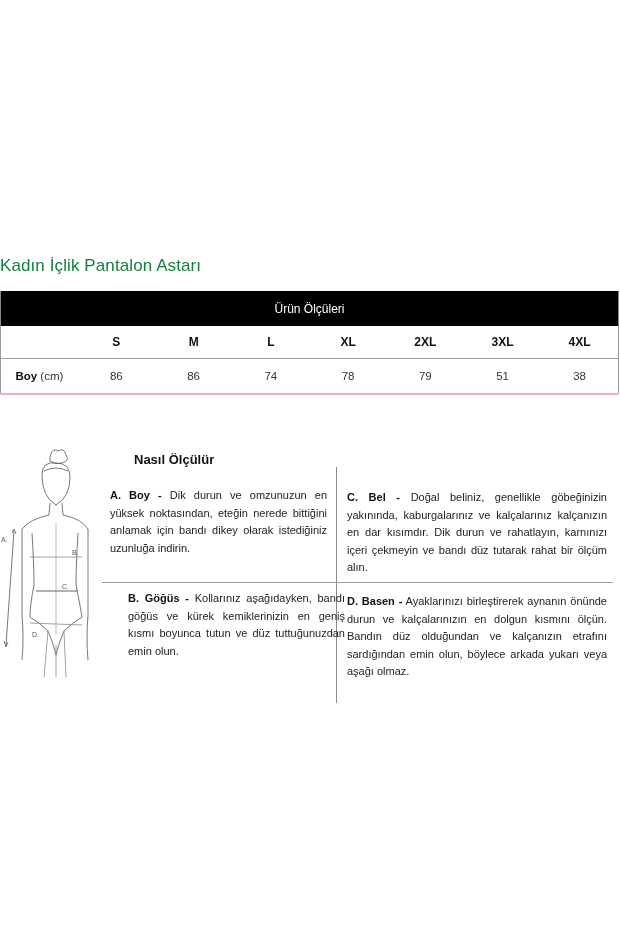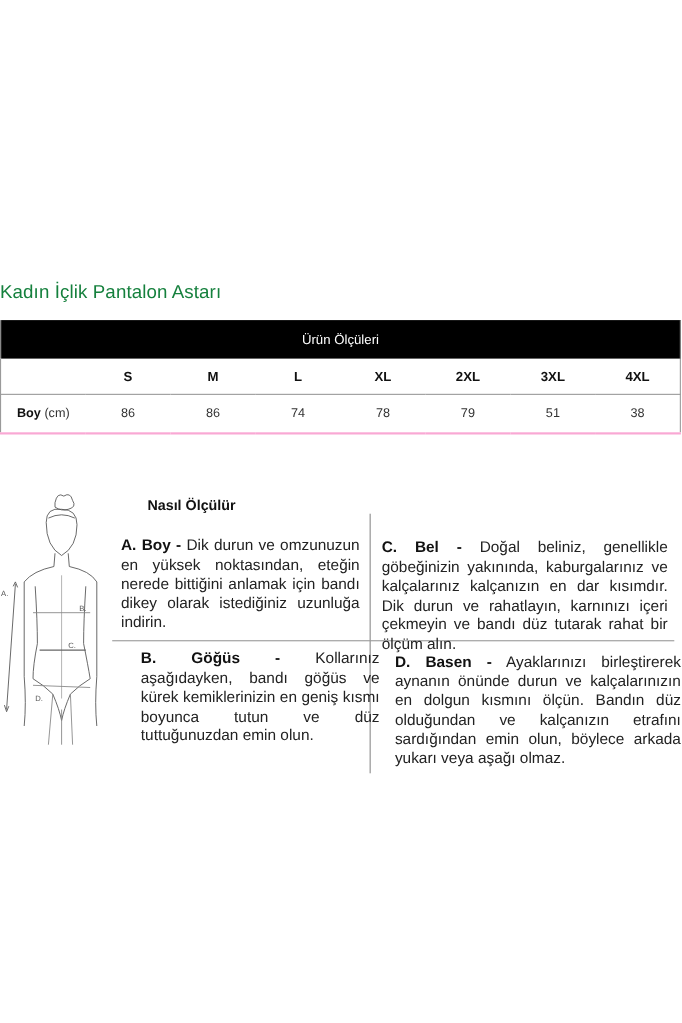--- a/index.html
+++ b/index.html
@@ -17,26 +17,26 @@
     .row td { height: 34px; color: #333; font-size: 11.5px; border-bottom: 2px solid #f9a8d4; }
     .size-table tr td:first-child { border-left: 1px solid #9a9a9a; }
     .size-table tr td:last-child { border-right: 1px solid #9a9a9a; }
     .rowlabel b { font-weight: bold; color: #111; }
     .rowlabel span.unit { font-weight: normal; color: #333; }
 
     .figure { position: absolute; left: 0; top: 445px; width: 110px; height: 235px; }
     .howto-title { position: absolute; left: 110px; top: 452px; font-size: 13px; font-weight: bold; color: #111; margin-left: 24px; }
     .vline { position: absolute; left: 336px; top: 467px; width: 1px; height: 236px; background: #8a8a8a; }
     .hline { position: absolute; left: 102px; top: 582px; width: 511px; height: 1px; background: #9a9a9a; }
-    .para { position: absolute; font-size: 14px; line-height: 17.5px; text-align: justify; color: #222; }
+    .para { position: absolute; font-size: 11px; line-height: 17.5px; text-align: justify; color: #222; }
     .para b { color: #111; }
     .pA { left: 110px; top: 487px; width: 217px; }
     .pB { left: 128px; top: 590px; width: 217px; }
     .pC { left: 347px; top: 489px; width: 260px; }
-    .pD { left: 359px; top: 593px; width: 260px; }
+    .pD { left: 347px; top: 593px; width: 260px; }
   </style>
 </head>
 <body>
 
 <div class="title">Kadın İçlik Pantalon Astarı</div>
 
 <table class="size-table">
   <tbody>
       <tr class="banner">
     <th colspan="8">Ürün Ölçüleri</th>

